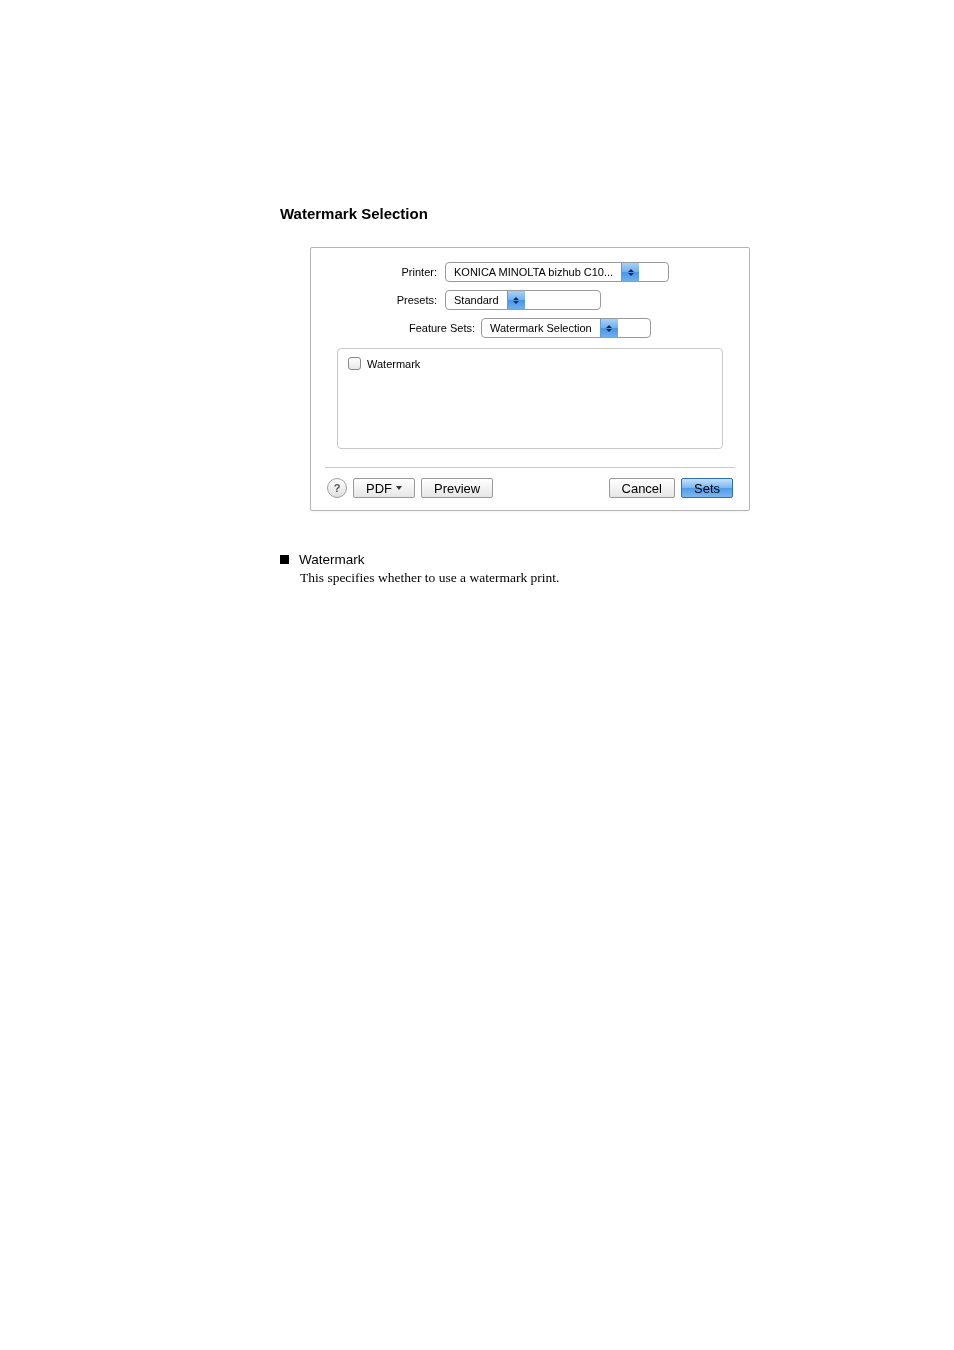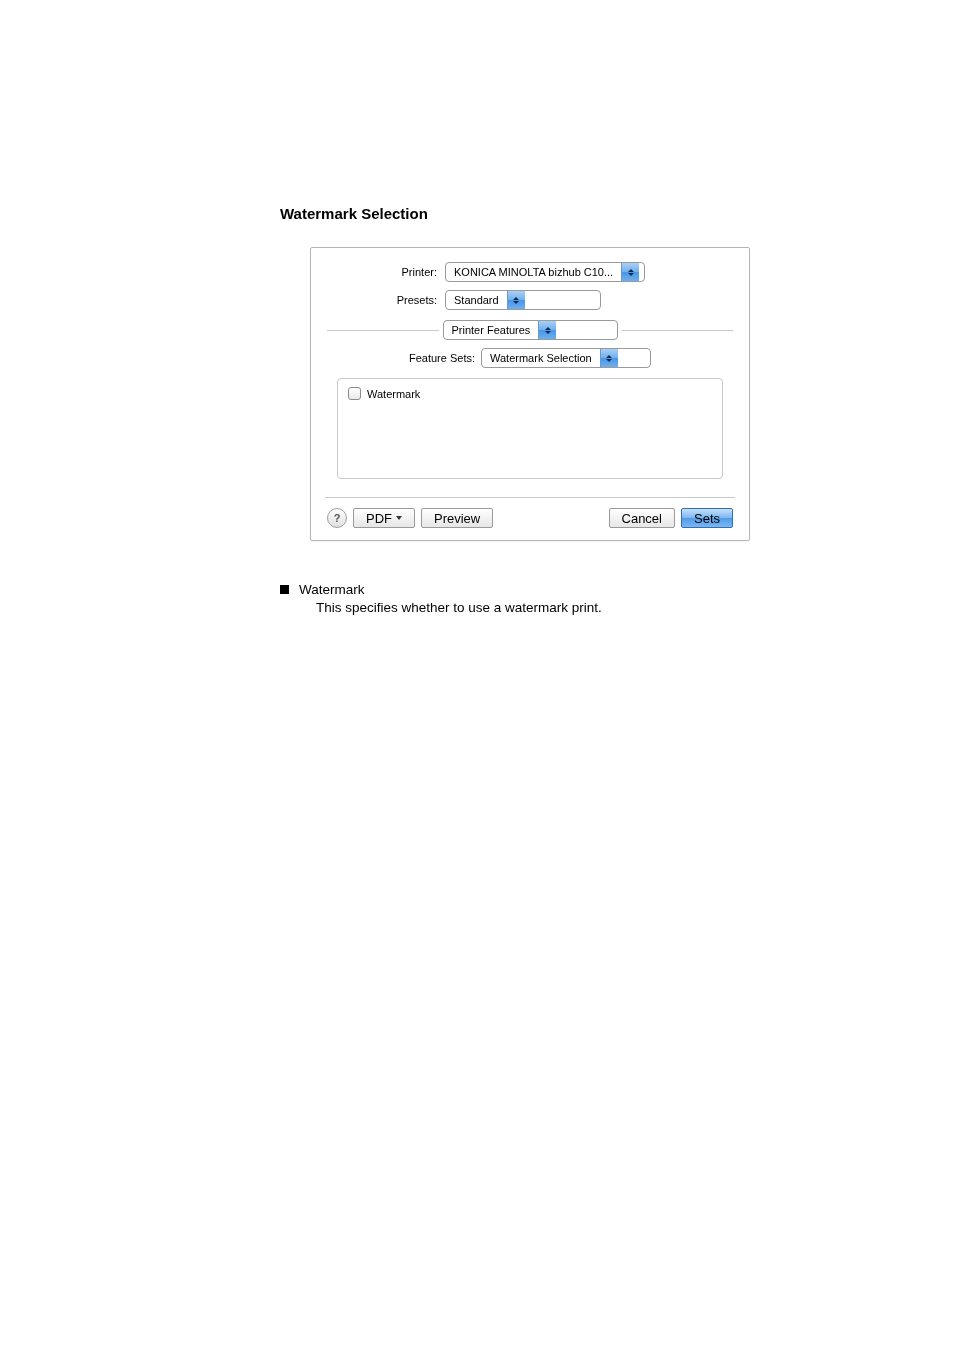--- a/index.html
+++ b/index.html
@@ -180,22 +180,22 @@
   .bullet-square {
     width: 9px; height: 9px;
     background: #000;
     margin-top: 4px;
     flex: 0 0 auto;
   }
   .bullet-title {
     font-family: Arial, Helvetica, sans-serif;
   }
   .bullet-body {
-    margin-left: 36px;
-    font-family: Liberation Sans, sans-serif;
+    margin-left: 20px;
+    font-family: Liberation Serif, serif;
   }
 
   .footer {
     position: absolute;
     left: 280px;
     right: 170px;
     bottom: 75px;
   }
   .footer-rule {
     height: 1px;
@@ -221,53 +221,40 @@
 <body>
 
 <div class="page">
 
   <div class="section-heading">Watermark Selection</div>
 
   <div class="dialog">
 
     <div class="row">
       <div class="row-label">Printer:</div>
-      <div class="combo" style="width:200px">
+      <div class="combo" style="width:224px">
         <div class="combo-text">KONICA MINOLTA bizhub C10...</div>
         <div class="combo-arrow">
           <span class="arr-up"></span>
             <span class="arr-down"></span>
         </div>
       </div>
     </div>
 
     <div class="row">
       <div class="row-label">Presets:</div>
       <div class="combo" style="width:156px">
         <div class="combo-text">Standard</div>
         <div class="combo-arrow">
           <span class="arr-up"></span>
             <span class="arr-down"></span>
         </div>
       </div>
     </div>
 
-    <div class="sep-row">
-      <div class="hr" style="max-width:118px"></div>
-      <div class="sep-combo-wrap">
-        <div class="combo" style="width:175px">
-          <div class="combo-text">Printer Features</div>
-          <div class="combo-arrow">
-            <span class="arr-up"></span>
-              <span class="arr-down"></span>
-          </div>
-        </div>
-      </div>
-      <div class="hr"></div>
-    </div>
 
     <div class="feature-sets-row">
       <div class="fs-label">Feature Sets:</div>
       <div class="combo" style="width:170px">
         <div class="combo-text">Watermark Selection</div>
         <div class="combo-arrow">
           <span class="arr-up"></span>
             <span class="arr-down"></span>
         </div>
       </div>

